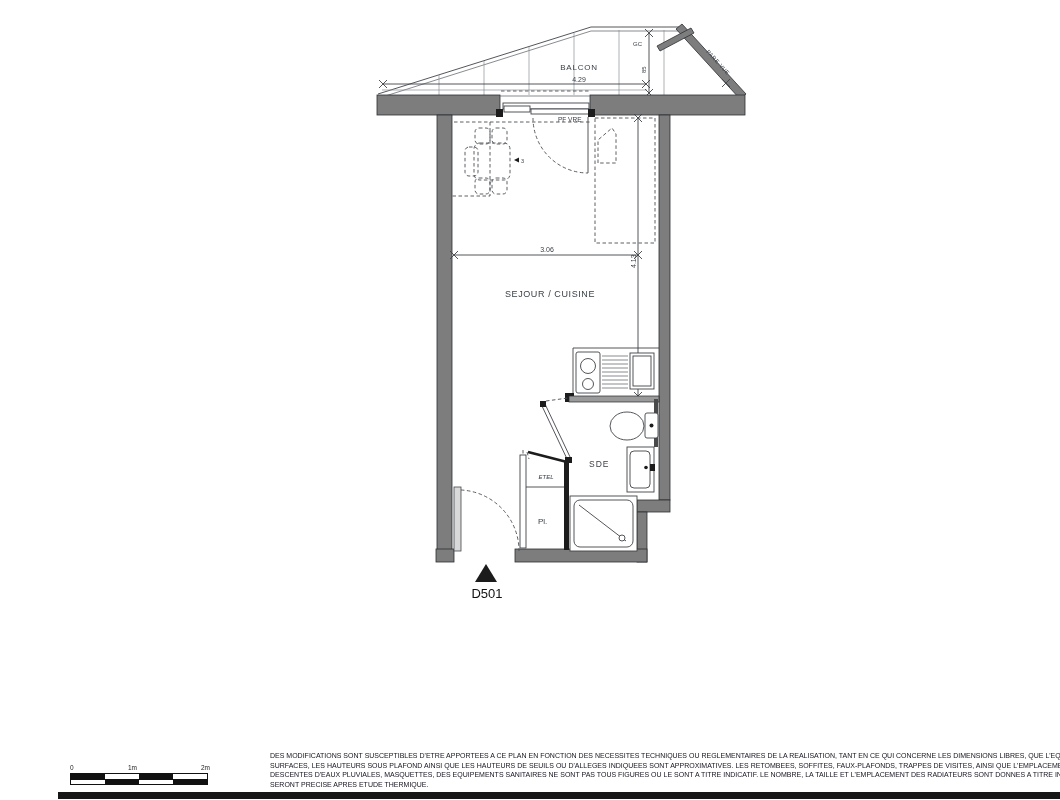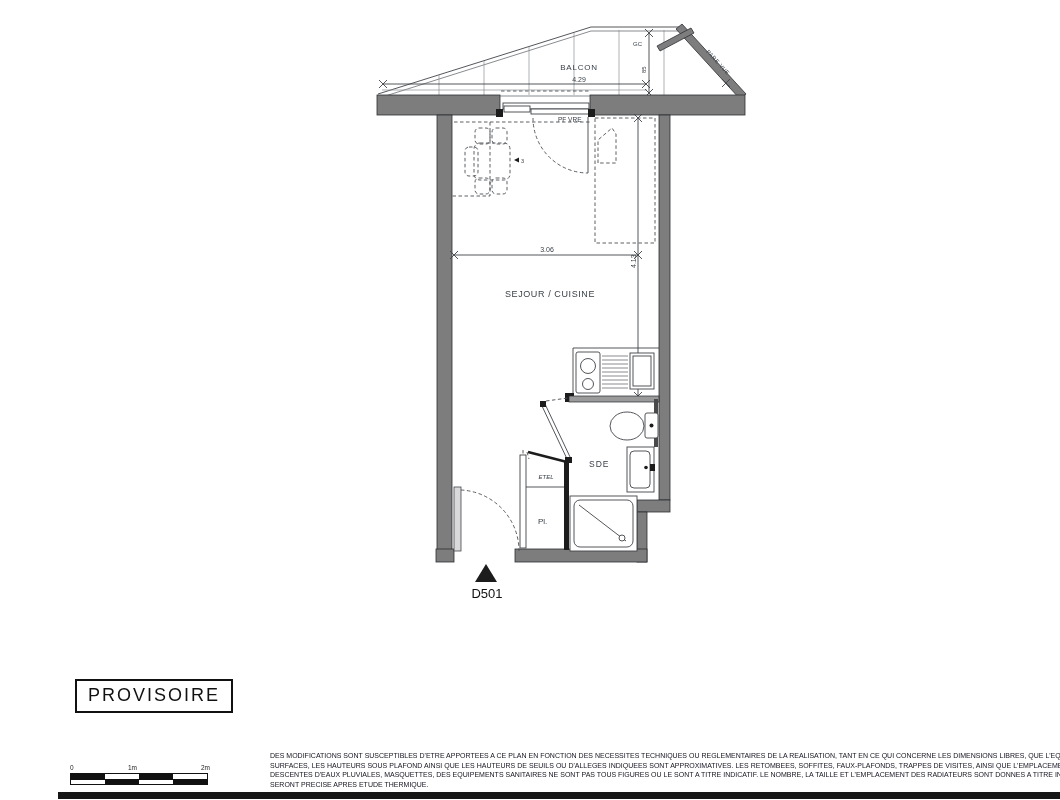--- a/index.html
+++ b/index.html
@@ -201,21 +201,20 @@
 
     <g>
       <rect x="412" y="487" width="7" height="64" fill="#d9d9d9" stroke="#44484d" stroke-width="0.8"></rect>
       <path class="dsh" d="M 419 490 A 61 61 0 0 1 477 551"></path>
       <polygon class="blk" points="444,564 433,582 455,582"></polygon>
       <text x="445" y="598" font-size="13" fill="#111" text-anchor="middle">D501</text>
     </g>
   </svg>
 
   
-  <div id="stamp">PROVISOIRE</div>
 
   
   <div id="scalebar">
     <span class="lbl" style="left:0;">0</span>
     <span class="lbl" style="left:58px;">1m</span>
     <span class="lbl" style="right:-2px;">2m</span>
     <div id="sb-box">
       <div class="sb-row">
         <div class="sb-seg sb-b"></div>
           <div class="sb-seg sb-w"></div>

